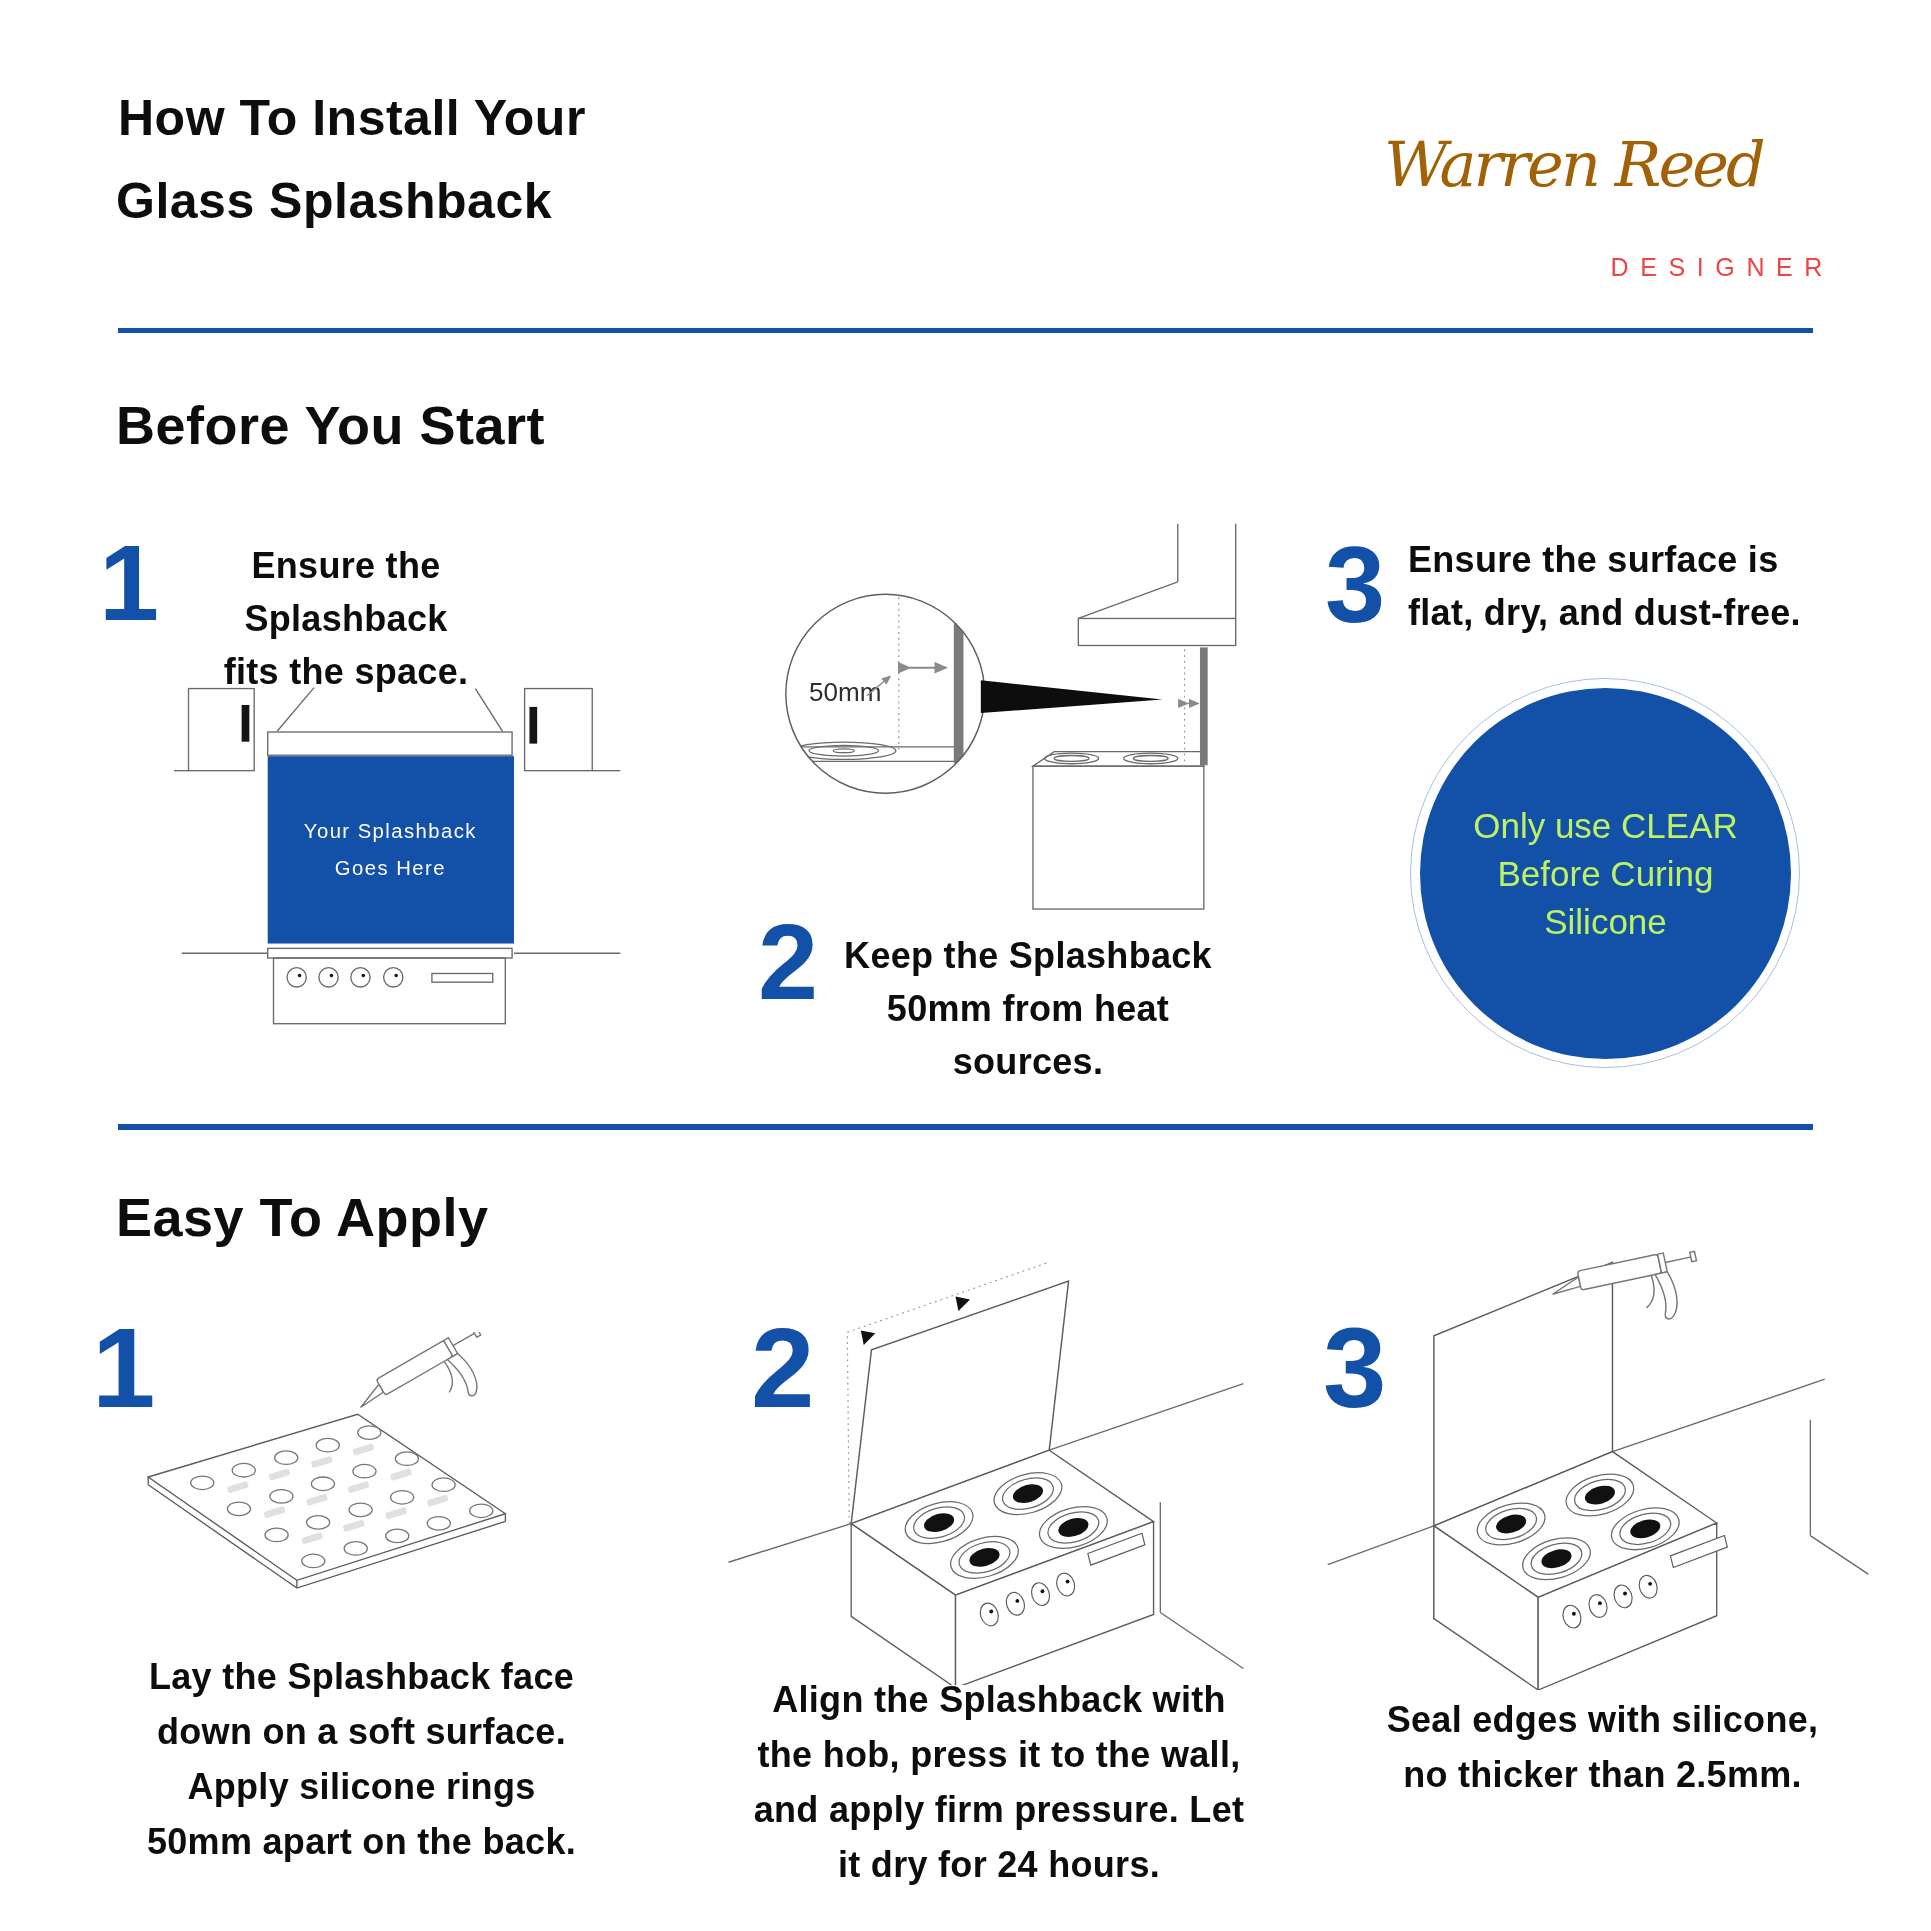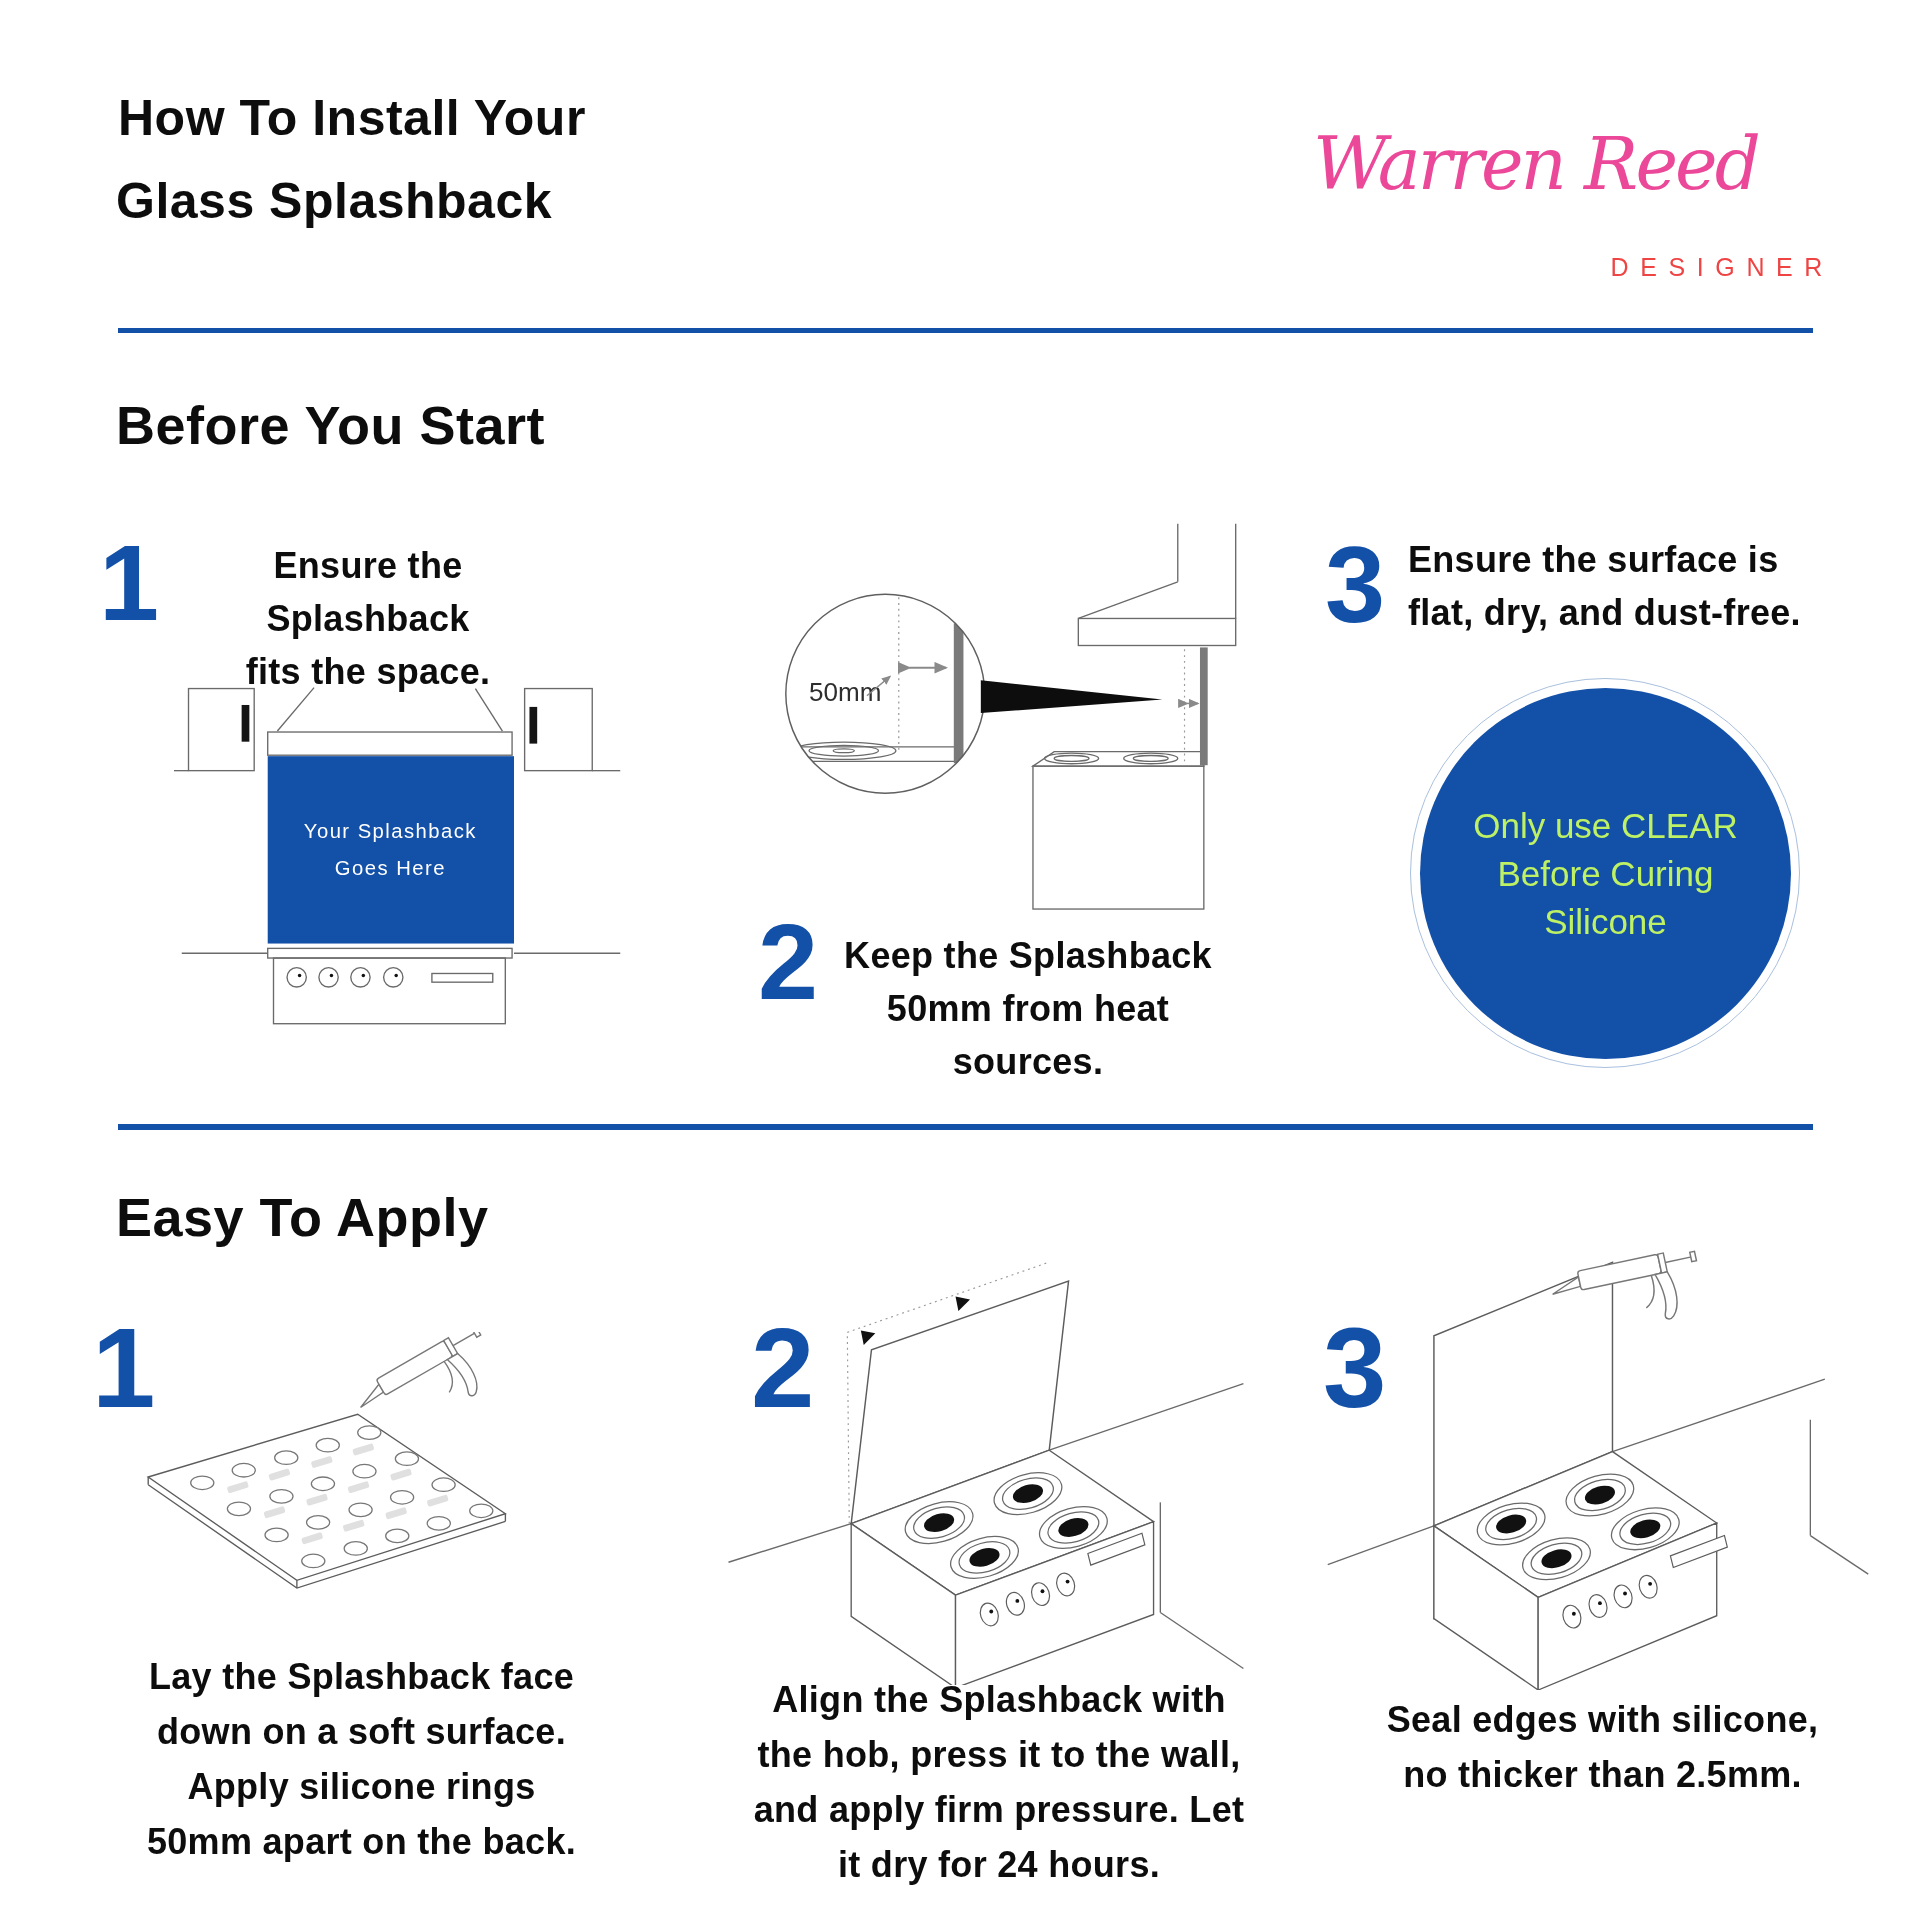--- a/index.html
+++ b/index.html
@@ -8,22 +8,22 @@
   .abs{position:absolute;}
   .title1{font-size:50px;font-weight:800;letter-spacing:0.5px;}
   .title2{font-size:50px;font-weight:800;letter-spacing:0.5px;}
   .heading{font-size:54px;font-weight:800;letter-spacing:0.5px;}
   .divider{height:4.8px;background:#1350A8;}
   .stepnum{font-size:108px;font-weight:800;color:#1350A8;line-height:1;}
   .stepnum.big{font-size:114px;}
   .steptext{font-size:36px;font-weight:700;line-height:53px;letter-spacing:0.3px;text-align:center;}
   .steptext.left{text-align:left;}
   .caption{font-size:36px;font-weight:700;line-height:55px;letter-spacing:0.3px;text-align:center;}
-  .logo-script{font-family:"DejaVu Serif",serif;font-style:italic;font-size:72px;
-               letter-spacing:-2.9px;text-align:left;line-height:145px;color:#ec4899;}
+  .logo-script{font-family:"DejaVu Serif",serif;font-style:italic;font-size:62px;
+               letter-spacing:-2.9px;text-align:center;line-height:145px;color:#a16207;}
   .logo-sub{font-size:25px;letter-spacing:11.6px;text-align:right;padding-right:68px;color:#ef4444;}
   .badge{background:#1350A8;border-radius:50%;display:flex;flex-direction:column;
          justify-content:center;align-items:center;}
   .badge div{color:#bef264;font-size:35px;line-height:48px;text-align:center;}
   .badge-ring{border:1.9px solid #A9C0DE;border-radius:50%;}
   svg text{font-family:"Liberation Sans",sans-serif;}
 </style>
 </head>
 <body>
 
@@ -31,21 +31,21 @@
   <div class="abs title1" style="left:118px;top:89px;">How To Install Your</div>
   <div class="abs title2" style="left:116px;top:172px;">Glass Splashback</div>
   <div class="abs logo-script" style="left:1313px;top:92px;width:521px;height:145px;">Warren Reed</div>
   <div class="abs logo-sub" style="left:1313px;top:253px;width:521px;">DESIGNER</div>
 </div>
 <div class="abs divider" style="left:118px;top:328px;width:1695px;"></div>
 
 <div class="abs heading" style="left:116px;top:394px;">Before You Start</div>
 
 <div class="abs stepnum" style="left:99px;top:529px;">1</div>
-<div class="abs steptext" style="left:170px;top:539px;width:396px;">
+<div class="abs steptext" style="left:148px;top:539px;width:396px;">
   <div>Ensure the Splashback</div>
   <div>fits the space.</div>
 </div>
 
 <svg class="abs" style="left:174px;top:676px;" width="454" height="396" viewBox="0 0 470 410">
   <g stroke="#6a6a6a" stroke-width="1.4" fill="none">
 
     <g>
       <rect x="15" y="13" width="68" height="85"></rect>
       <line x1="0" y1="98" x2="15" y2="98"></line>

